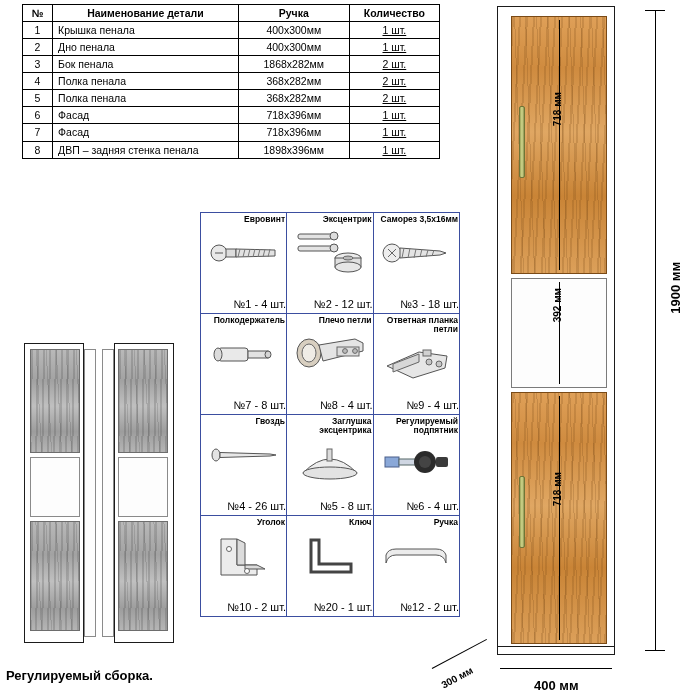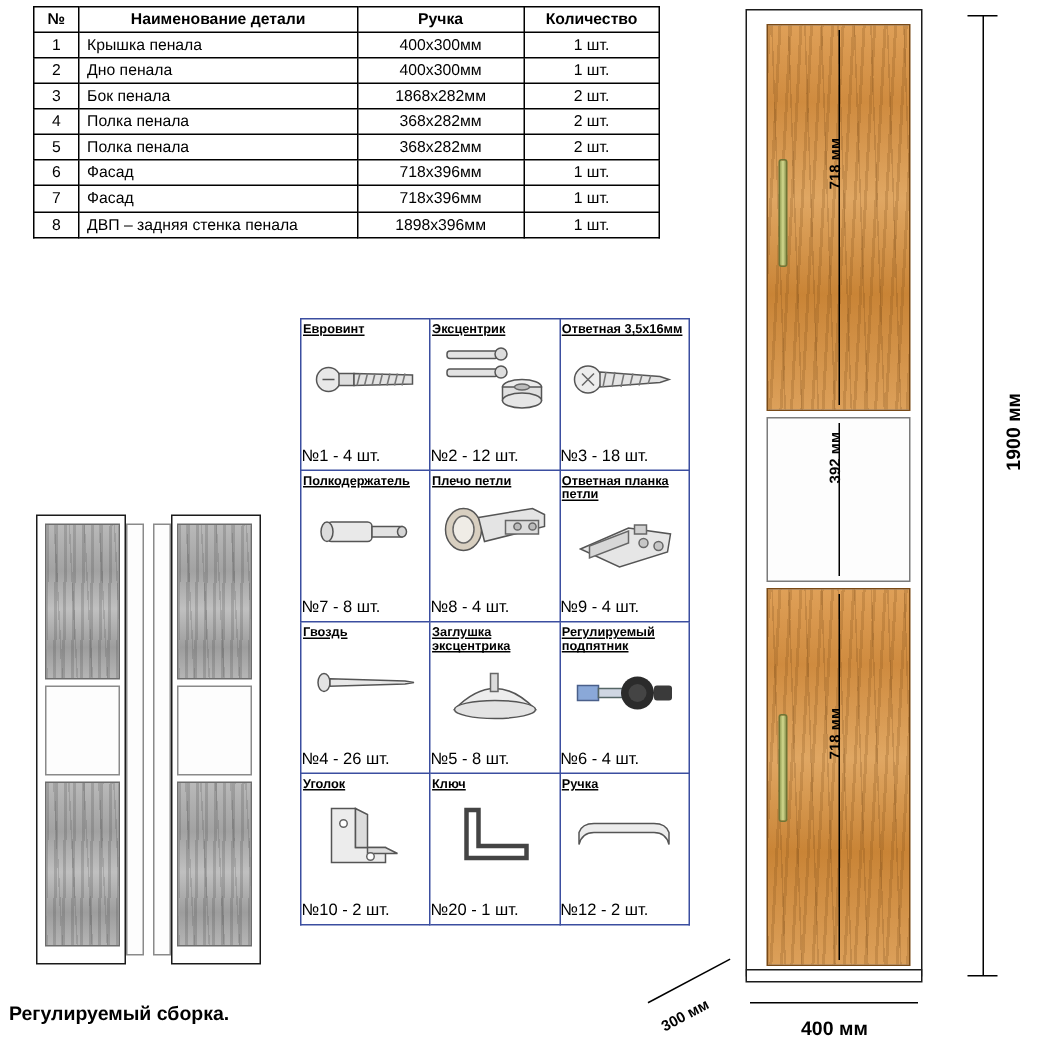--- a/index.html
+++ b/index.html
@@ -20,37 +20,36 @@
   .parts-table th,.parts-table td{
     border:1px solid #000;
     padding:2px 3px;
     text-align:center;
     line-height:1.15;
   }
   .parts-table th{font-weight:bold;font-size:10.5px;}
   .parts-table td.num{width:22px;}
   .parts-table td.nameC{text-align:left;padding-left:5px;width:170px;}
   .parts-table td.sizeC{width:100px;}
-  .parts-table td.qtyC{width:80px;}
+  .parts-table td.qtyC{width:80px;text-decoration:underline;}
 
   
   .hw-grid{
     position:absolute;left:200px;top:212px;
     width:260px;
     border-collapse:collapse;
     font-size:9px;
   }
   .hw-grid td{
     border:1px solid #3b4ea0;
     width:86px;height:96px;
     vertical-align:top;
-    text-align:left;
+    text-align:right;
     padding:2px 1px;
     position:relative;
-    text-decoration:underline;
   }
   .hw-title{font-size:8.5px;font-weight:bold;line-height:1.1;display:block;min-height:11px;}
   .hw-art{height:54px;display:flex;align-items:center;justify-content:center;}
   .hw-qty{position:absolute;left:0;right:0;bottom:3px;font-size:11px;}
 
   
   .cab{
     position:absolute;left:497px;top:6px;width:120px;height:650px;
   }
   .cab-body{
@@ -205,21 +204,21 @@
           <circle cx="40" cy="20" r="4" fill="#ddd" stroke="#555"></circle>
           <ellipse cx="54" cy="30" rx="13" ry="5" fill="#ececec" stroke="#555"></ellipse>
           <rect x="41" y="30" width="26" height="9" fill="#e0e0e0" stroke="#555"></rect>
           <ellipse cx="54" cy="39" rx="13" ry="5" fill="#e6e6e6" stroke="#555"></ellipse>
           <ellipse cx="54" cy="30" rx="5" ry="2" fill="#bbb" stroke="#666"></ellipse>
         </svg>
       </div>
       <span class="hw-qty">№2 - 12 шт.</span>
     </td>
     <td>
-      <span class="hw-title">Ответная 3,5х16мм</span>
+      <span class="hw-title">Саморез 3,5х16мм</span>
       <div class="hw-art">
         <svg width="72" height="32" viewBox="0 0 72 32">
           <ellipse cx="12" cy="16" rx="9" ry="9" fill="#ededed" stroke="#555"></ellipse>
           <path d="M8 12 l8 8 M8 20 l8 -8" stroke="#666"></path>
           <path d="M20 11 L60 14 L66 16 L60 18 L20 21 Z" fill="#e4e4e4" stroke="#555"></path>
           <g stroke="#777">
                 <line x1="24" y1="11" x2="22" y2="21"></line>
                 <line x1="30" y1="11" x2="28" y2="21"></line>
                 <line x1="36" y1="12" x2="34" y2="21"></line>
                 <line x1="42" y1="12" x2="40" y2="20"></line>

